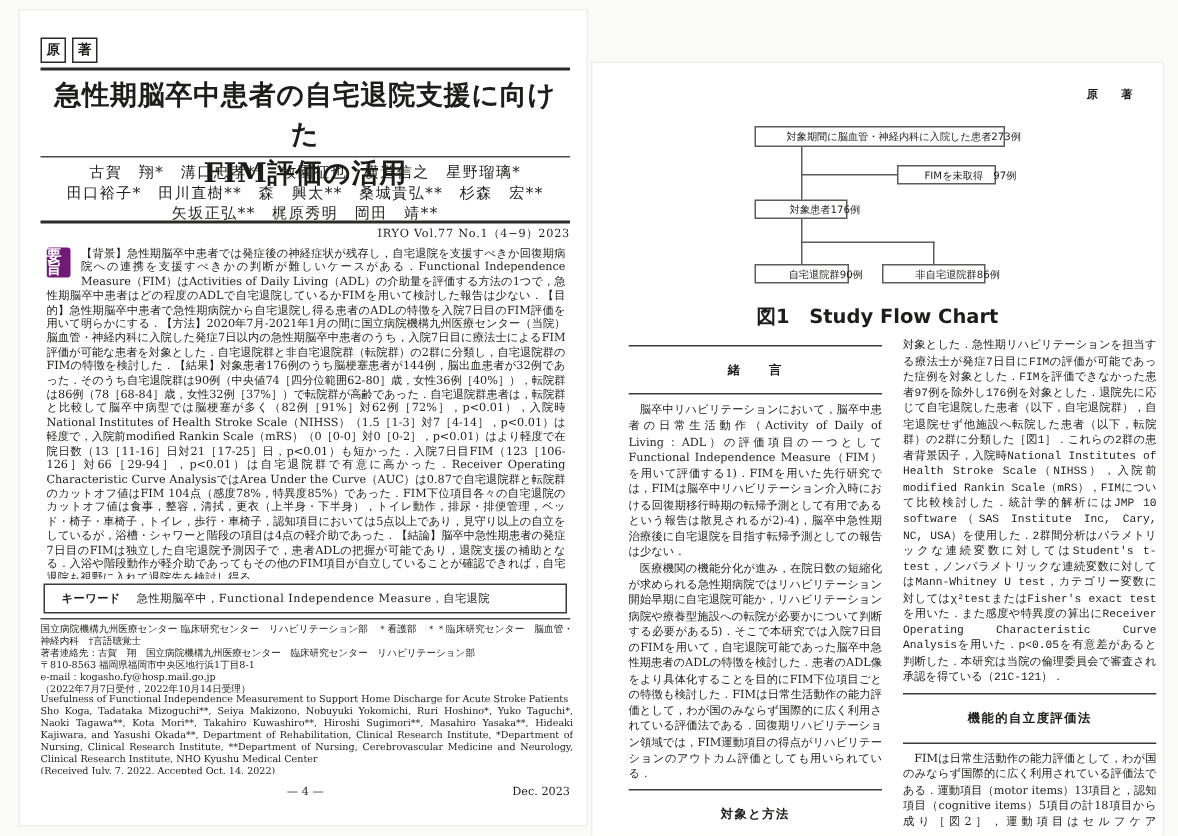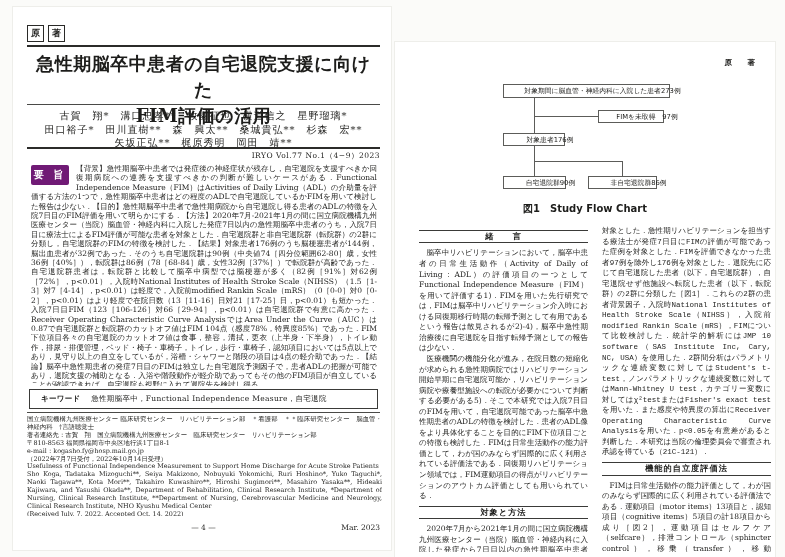--- a/index.html
+++ b/index.html
@@ -20,47 +20,47 @@
   .rule{position:absolute;left:14px;width:353px;background:#2b2b29;}
   .rule.thick{height:2px;}
   .rule.thin{height:1px;background:#4a4a47;}
   .title-block{position:absolute;left:14px;top:44px;width:353px;text-align:center;
     font-size:18px;font-weight:bold;line-height:1.45;letter-spacing:0.5px;}
   .authors{position:absolute;left:14px;top:102px;width:353px;text-align:center;
     font-size:10px;line-height:1.35;letter-spacing:1px;}
   .journal-ref{position:absolute;left:14px;top:144px;width:353px;text-align:right;font-size:7.5px;letter-spacing:0.5px;}
   .abstract{position:absolute;left:18px;top:157px;width:346px;height:222px;overflow:hidden;
     font-size:7.5px;line-height:9.4px;text-align:justify;}
-  .abstract-label{float:left;width:38px;height:20px;margin:1px 7px 2px 0;background:#701a75;color:#ffffff;
+  .abstract-label{float:left;width:16px;height:20px;margin:1px 7px 2px 0;background:#701a75;color:#ffffff;
     font-family:"DejaVu Sans","Liberation Sans",sans-serif;font-weight:bold;font-size:10px;letter-spacing:3px;
     display:flex;align-items:center;justify-content:center;border-radius:2px;}
   .keyword-box{position:absolute;left:16px;top:382px;width:349px;box-sizing:border-box;border:1.2px solid #3a3a38;
     padding:4px 11px;font-size:7.5px;letter-spacing:0.3px;}
   .keyword-box .kw-label{font-weight:bold;margin-right:8px;}
   .footnotes{position:absolute;left:14px;top:409px;width:355px;height:100px;overflow:hidden;
     font-size:6.4px;line-height:7.9px;text-align:justify;}
   .footer{position:absolute;left:14px;top:516px;width:353px;display:flex;font-size:7.5px;}
   .footer .f-left{flex:1;text-align:left;}
   .footer .f-center{flex:1;text-align:center;}
   .footer .f-right{flex:1;text-align:right;}
 
   
   .running-head{position:absolute;right:16px;top:16px;font-size:7.5px;font-weight:bold;letter-spacing:4px;}
   .flowchart{position:absolute;left:0;top:0;width:382px;height:178px;}
   .fc-box{position:absolute;box-sizing:border-box;border:1px solid #5c5c59;background:#fff;
     font-family:"DejaVu Sans","Liberation Sans",sans-serif;font-size:6.8px;
     display:flex;align-items:center;justify-content:center;white-space:nowrap;padding-left:32px;}
   .fc-line{position:absolute;background:#5c5c59;}
   .fc-caption{position:absolute;left:60px;top:160px;width:260px;text-align:center;
-    font-family:"DejaVu Sans","Liberation Sans",sans-serif;font-size:10px;font-weight:bold;}
+    font-family:"DejaVu Sans","Liberation Sans",sans-serif;font-size:13px;font-weight:bold;}
   .columns{position:absolute;left:24px;top:184px;width:352px;height:326px;display:flex;gap:14px;overflow:hidden;}
   .col{width:169px;font-size:7.5px;line-height:10.55px;text-align:justify;overflow:hidden;}
   .sec-head{font-family:"DejaVu Sans","Liberation Sans",sans-serif;font-weight:bold;font-size:8.2px;
     text-align:center;border-top:1px solid #3a3a38;border-bottom:1px solid #3a3a38;
-    padding:0 0;margin:4px 0 5px 0;letter-spacing:1px;line-height:1.4;}
+    padding:10px 0;margin:4px 0 5px 0;letter-spacing:1px;line-height:1.4;}
   .sec-head .sub{letter-spacing:0;font-size:7.6px;}
   .para{text-indent:1em;margin:0;}
   .para.noindent{text-indent:0;font-family:Liberation Mono, monospace;}
   .rp-footer{position:absolute;left:24px;top:516px;width:352px;display:flex;font-size:7.5px;}
 </style>
 </head>
 <body>
 
 <div class="page page-left">
 
@@ -108,21 +108,21 @@
     <div>（2022年7月7日受付，2022年10月14日受理）</div>
     <div>Usefulness of Functional Independence Measurement to Support Home Discharge for Acute Stroke Patients</div>
     <div>Sho Koga, Tadataka Mizoguchi**, Seiya Makizono, Nobuyuki Yokomichi, Ruri Hoshino*, Yuko Taguchi*, Naoki Tagawa**, Kota Mori**, Takahiro Kuwashiro**, Hiroshi Sugimori**, Masahiro Yasaka**, Hideaki Kajiwara, and Yasushi Okada**, Department of Rehabilitation, Clinical Research Institute, *Department of Nursing, Clinical Research Institute, **Department of Nursing, Cerebrovascular Medicine and Neurology, Clinical Research Institute, NHO Kyushu Medical Center</div>
     <div>(Received July. 7, 2022, Accepted Oct. 14, 2022)</div>
 
   </div>
 
   <div class="footer">
     <span class="f-left"></span>
     <span class="f-center">— 4 —</span>
-    <span class="f-right">Mar. 2023</span>
+    <span class="f-right">Dec. 2023</span>
   </div>
 </div>
 
 <div class="page page-right">
 
   <div class="running-head">原　著</div>
 
   <div class="flowchart">
     <div class="fc-box" style="left:108px;top:42px;width:167px;height:14px;">対象期間に脳血管・神経内科に入院した患者273例</div>
     <div class="fc-box" style="left:203px;top:68px;width:66px;height:13px;">FIMを未取得　97例</div>

